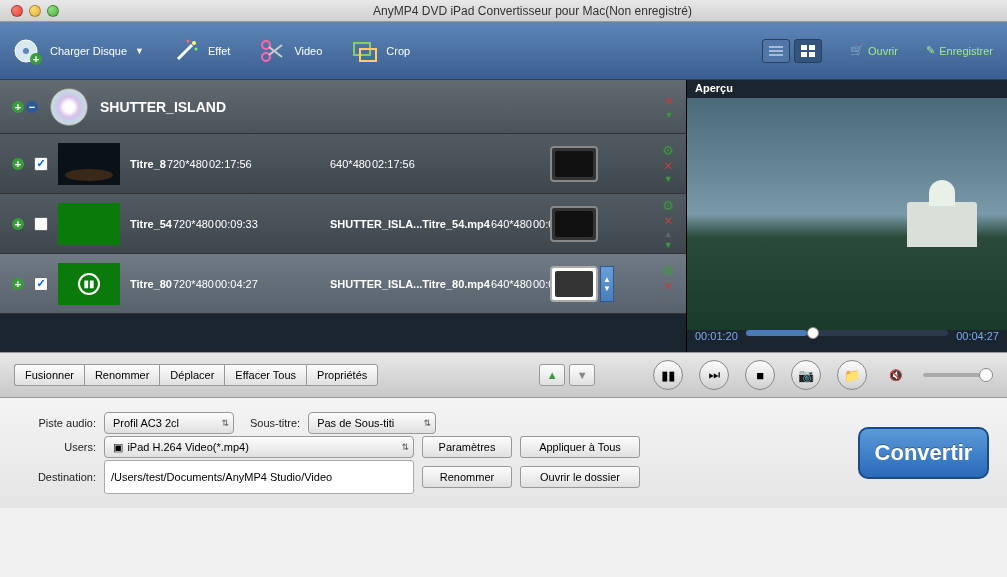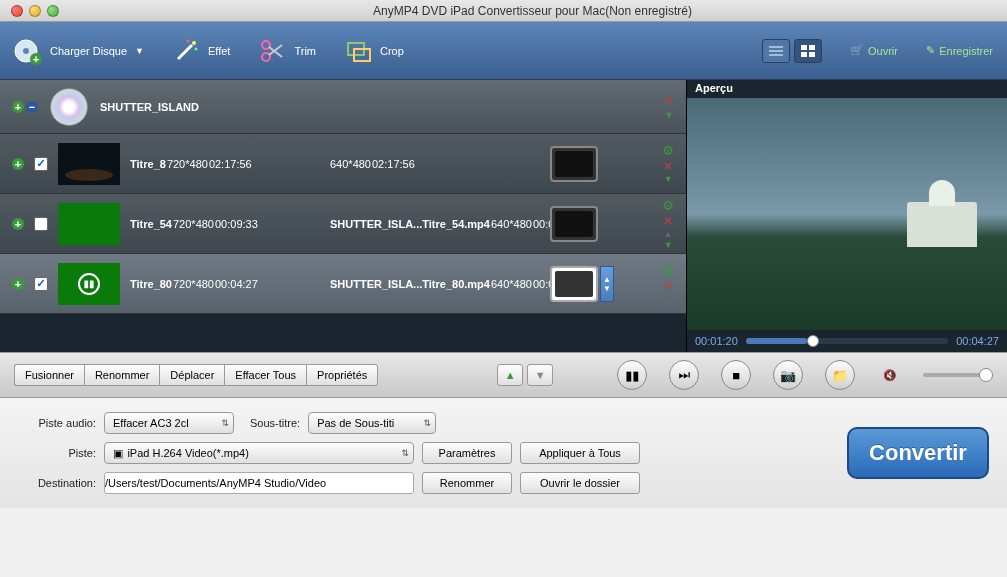--- a/index.html
+++ b/index.html
@@ -19,21 +19,21 @@
 .viewbtn.active{background:#34547e}
 .shop-link{color:#a2e88d;font-size:11px;display:flex;align-items:center;gap:4px;cursor:pointer}
 .main{display:flex;background:#1b2530}
 .list-pane{width:687px;height:272px;overflow:hidden;border-right:1px solid #000}
 .disc-header{height:54px;background:linear-gradient(#626a72,#4a525a);display:flex;align-items:center;padding:0 12px;gap:12px;border-bottom:1px solid #333}
 .plusminus{display:flex;gap:2px}
 .pm{width:12px;height:12px;border-radius:50%;display:flex;align-items:center;justify-content:center;font-size:11px;font-weight:bold;cursor:pointer}
 .pm.plus{background:#3a9b3a;color:#fff}
 .pm.minus{background:#2a5a9b;color:#fff}
 .disc-icon{width:38px;height:38px;border-radius:50%;background:radial-gradient(circle,#fff 20%,#d8c0e8 40%,#c0d8e8 60%,#e8d8c0 80%);border:1px solid #888}
-.disc-name{color:#fff;font-weight:bold;font-size:11px}
+.disc-name{color:#fff;font-weight:bold;font-size:14px}
 .hdr-ctrl{margin-left:auto;display:flex;flex-direction:column;gap:2px;align-items:center}
 .x-icon{color:#c04040;font-size:12px;cursor:pointer}
 .arrow{font-size:9px;cursor:pointer}
 .arrow.up{color:#666}
 .arrow.down{color:#3a9b3a}
 .row{height:60px;display:flex;align-items:center;padding:0 12px;gap:10px;border-bottom:1px solid #333}
 .row.sel{background:linear-gradient(#707a84,#58626c)}
 .row:not(.sel){background:linear-gradient(#525a62,#3e464e)}
 .chk{width:14px;height:14px;background:#fff;border:1px solid #666;border-radius:2px;display:flex;align-items:center;justify-content:center;cursor:pointer}
 .chk.on::after{content:"✓";color:#0066cc;font-size:11px;font-weight:bold}
@@ -52,41 +52,41 @@
 .dev-wrap{display:flex;align-items:center;gap:2px}
 .dev-dd{width:14px;height:36px;background:linear-gradient(#6a9ed8,#4a7eb8);border:1px solid #2a5a9b;display:flex;align-items:center;justify-content:center;color:#fff;font-size:8px;cursor:pointer}
 .row-ctrl{margin-left:auto;display:flex;flex-direction:column;gap:1px;align-items:center}
 .gear{color:#3a9b3a;font-size:13px;cursor:pointer}
 .preview-pane{width:320px;display:flex;flex-direction:column}
 .preview-hdr{height:18px;background:#1b2530;color:#fff;padding:2px 8px;font-size:11px;font-weight:bold}
 .preview-vid{flex:1;background:#0a1218;display:flex;align-items:center;justify-content:center;position:relative;overflow:hidden}
 .vid-scene{width:100%;height:100%;background:linear-gradient(to bottom,#4a6a7a 0%,#6a8a9a 35%,#7a9aaa 50%,#2a4a3a 60%,#1a3a2a 100%);position:relative}
 .capitol{position:absolute;right:30px;top:45%;width:70px;height:45px;background:#d8e0d8;border-radius:3px 3px 0 0}
 .capitol::before{content:"";position:absolute;top:-22px;left:22px;width:26px;height:26px;background:#e8f0e8;border-radius:50% 50% 0 0}
-.time-bar{height:22px;background:#1b2530;display:flex;align-items:center;padding:0 8px;gap:8px;color:#7aaae8;font-size:11px}
+.time-bar{height:22px;background:#1b2530;display:flex;padding:0 8px;gap:8px;color:#7aaae8;font-size:11px}
 .seek{flex:1;height:6px;background:#2a3a4a;border-radius:3px;position:relative}
 .seek-fill{position:absolute;left:0;top:0;height:100%;width:30%;background:#4a7ab8;border-radius:3px}
 .seek-knob{position:absolute;left:30%;top:-3px;width:12px;height:12px;background:#fff;border-radius:50%;border:1px solid #888}
-.controls-bar{height:46px;background:linear-gradient(#e8e8e8,#c8c8c8);display:flex;align-items:center;padding:0 14px;gap:22px;border-top:1px solid #999;border-bottom:1px solid #999}
+.controls-bar{height:46px;background:linear-gradient(#e8e8e8,#c8c8c8);display:flex;align-items:center;padding:0 14px;gap:16px;border-top:1px solid #999;border-bottom:1px solid #999}
 .mac-btn{height:22px;padding:0 10px;background:linear-gradient(#fdfdfd,#e0e0e0);border:1px solid #999;border-radius:3px;font-size:11px;cursor:pointer;display:flex;align-items:center}
 .btn-group{display:flex}
 .btn-group .mac-btn{border-radius:0;border-right:none}
 .btn-group .mac-btn:first-child{border-radius:3px 0 0 3px}
 .btn-group .mac-btn:last-child{border-radius:0 3px 3px 0;border-right:1px solid #999}
 .roundbtn{width:30px;height:30px;border-radius:50%;background:linear-gradient(#fdfdfd,#d0d0d0);border:1px solid #888;display:flex;align-items:center;justify-content:center;font-size:13px;cursor:pointer}
 .vol-slider{width:70px;height:4px;background:#aaa;border-radius:2px;position:relative;margin-left:4px}
 .vol-knob{position:absolute;right:0;top:-5px;width:14px;height:14px;background:#fff;border:1px solid #888;border-radius:50%}
 .bottom{padding:14px 18px;background:linear-gradient(#f4f4f4,#e4e4e4);display:flex;gap:30px}
-.form{display:flex;flex-direction:column;gap:8px}
+.form{display:flex;flex-direction:column;gap:2px}
 .form-row{display:flex;align-items:center;gap:8px}
 .lbl{width:78px;text-align:right;font-size:11px;color:#222}
 .selectbox{height:22px;background:linear-gradient(#fdfdfd,#e0e0e0);border:1px solid #999;border-radius:4px;padding:0 18px 0 8px;display:flex;align-items:center;font-size:11px;position:relative;cursor:pointer}
 .selectbox::after{content:"⇅";position:absolute;right:4px;font-size:9px;color:#555}
-.textfield{height:22px;background:#fff;border:1px solid #aaa;border-radius:3px;padding:0 0;display:flex;align-items:center;font-size:11px;min-width:300px}
-.convert-btn{width:142px;height:52px;background:linear-gradient(#5a9ad8,#2a6ab8);border:2px solid #1a4a88;border-radius:10px;color:#fff;font-size:22px;font-weight:bold;display:flex;align-items:center;justify-content:center;cursor:pointer;margin-left:auto;align-self:center;text-shadow:0 -1px 0 rgba(0,0,0,.3)}
+.textfield{height:34px;background:#fff;border:1px solid #aaa;border-radius:3px;padding:0 6px;display:flex;align-items:center;font-size:11px;min-width:300px}
+.convert-btn{width:131px;height:52px;background:linear-gradient(#5a9ad8,#2a6ab8);border:2px solid #1a4a88;border-radius:10px;color:#fff;font-size:22px;font-weight:bold;display:flex;align-items:center;justify-content:center;cursor:pointer;margin-left:auto;align-self:center;text-shadow:0 -1px 0 rgba(0,0,0,.3)}
 .updown{display:flex;gap:4px}
 .sq-btn{width:26px;height:22px;background:linear-gradient(#fdfdfd,#e0e0e0);border:1px solid #999;border-radius:3px;display:flex;align-items:center;justify-content:center;cursor:pointer}
 </style>
 </head>
 <body>
 
 <div class="titlebar">
   <div class="traffic">
     <div class="tlight tl-red"></div>
     <div class="tlight tl-yel"></div>
@@ -121,21 +121,21 @@
   </div>
   <div class="tbtn">
     <div class="tbtn-icon">
         <svg width="28" height="28">
           <circle cx="8" cy="8" r="4" fill="none" stroke="#f6a" stroke-width="2"></circle>
           <circle cx="8" cy="20" r="4" fill="none" stroke="#f6a" stroke-width="2"></circle>
           <line x1="11" y1="10" x2="24" y2="20" stroke="#ccc" stroke-width="2"></line>
           <line x1="11" y1="18" x2="24" y2="8" stroke="#ccc" stroke-width="2"></line>
         </svg>
       </div>
-    <span>Trim</span>
+    <span>Video</span>
   </div>
   <div class="tbtn">
     <div class="tbtn-icon">
         <svg width="28" height="28">
           <rect x="4" y="6" width="16" height="12" fill="none" stroke="#8c6" stroke-width="2"></rect>
           <rect x="10" y="12" width="16" height="12" fill="none" stroke="#fc6" stroke-width="2"></rect>
         </svg>
       </div>
     <span>Crop</span>
   </div>
@@ -301,29 +301,29 @@
   <div class="vol-slider">
       <div class="vol-knob"></div>
     </div>
 </div>
 
 <div class="bottom">
   <div class="form">
     <div class="form-row">
       <span class="lbl">Piste audio:</span>
       <div class="selectbox" style="width:130px">
-          <span>Effacer AC3 2cl</span>
+          <span>Profil AC3 2cl</span>
         </div>
       <span class="lbl" style="width:auto;margin-left:8px">Sous-titre:</span>
       <div class="selectbox" style="width:128px">
           <span>Pas de Sous-titi</span>
         </div>
     </div>
     <div class="form-row">
-      <span class="lbl">Piste:</span>
+      <span class="lbl">Users:</span>
       <div class="selectbox" style="width:310px">
           <span style="margin-right:4px">▣</span>
           <span>iPad H.264 Video(*.mp4)</span>
         </div>
       <div class="mac-btn" style="width:90px;justify-content:center">Paramètres</div>
       <div class="mac-btn" style="width:120px;justify-content:center">Appliquer à Tous</div>
     </div>
     <div class="form-row">
       <span class="lbl">Destination:</span>
       <div class="textfield" style="width:310px">

